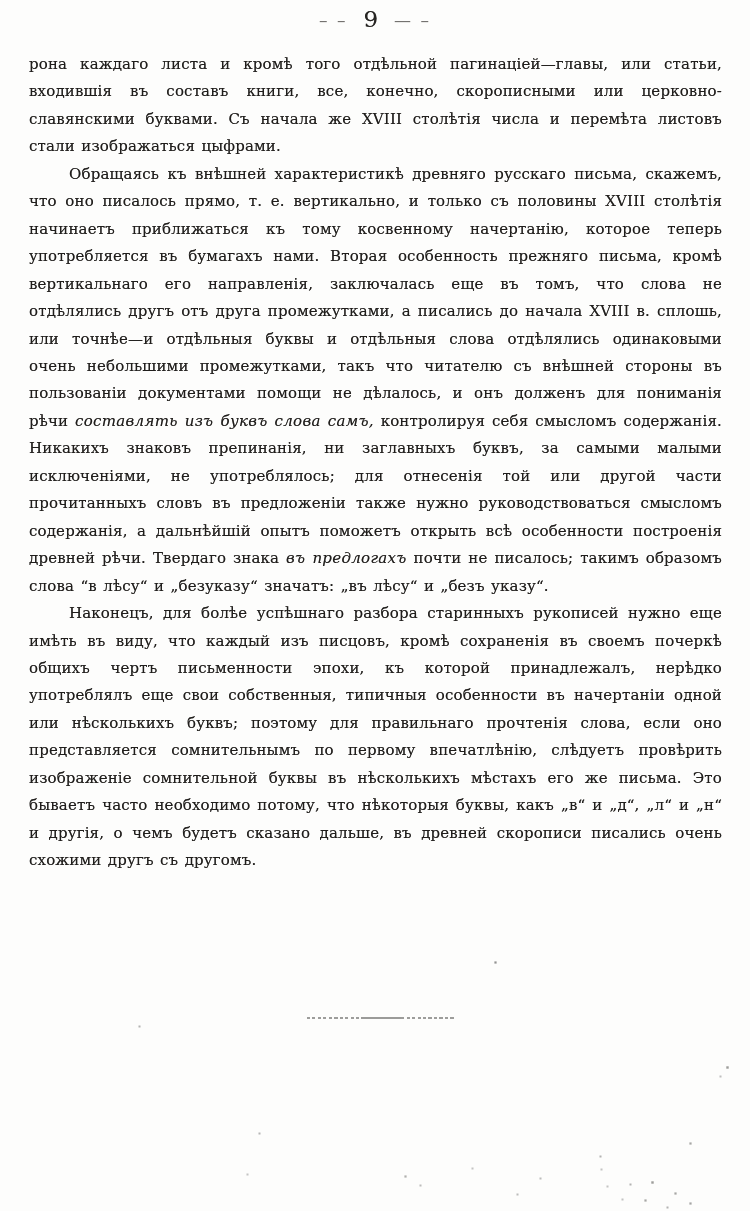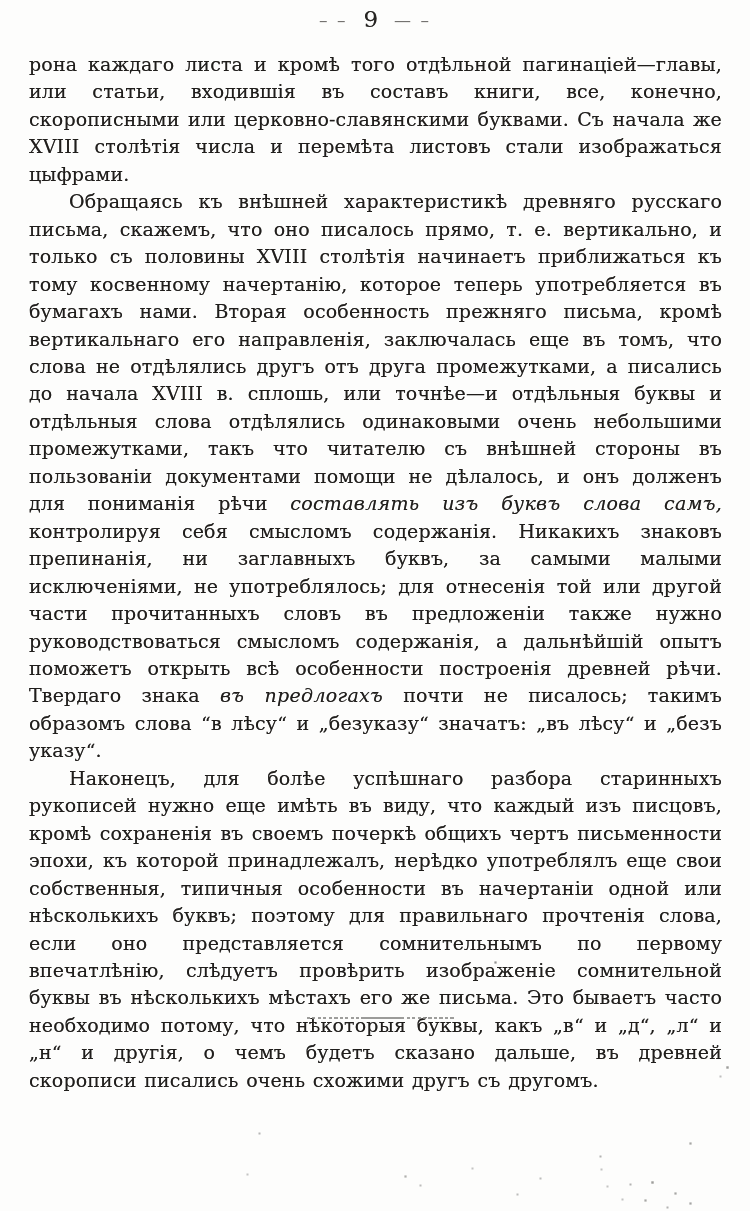--- a/index.html
+++ b/index.html
@@ -38,21 +38,21 @@
     letter-spacing: 2px;
     color: #6e6c6a;
     transform: translateY(1px);
   }
   
   .text-block {
     position: absolute;
     top: 51px;
     left: 29px;
     width: 693px;
-    font-size: 19px;
+    font-size: 15px;
     line-height: 27.45px;
     text-align: justify;
     letter-spacing: 0.15px;
     word-spacing: 1.5px;
     text-shadow: 0 0 0.6px rgba(32,30,28,0.6);
   }
   .text-block p {
     margin: 0;
     padding: 0;
   }

